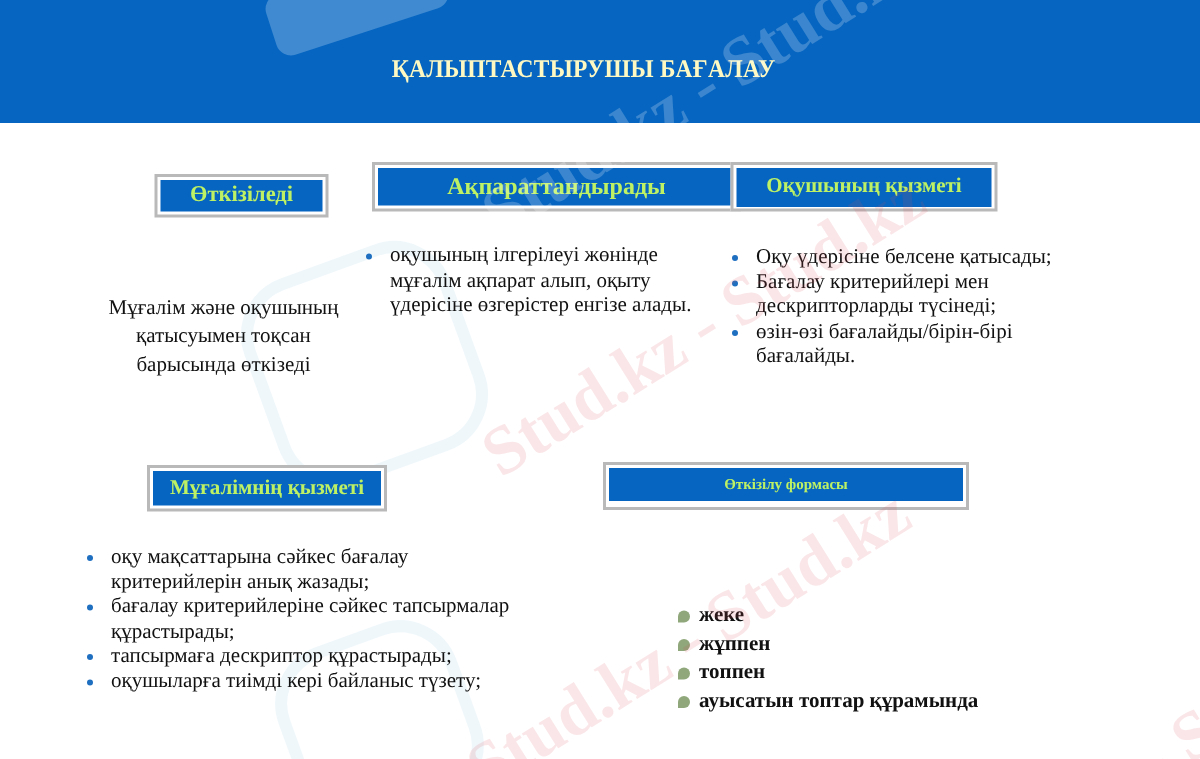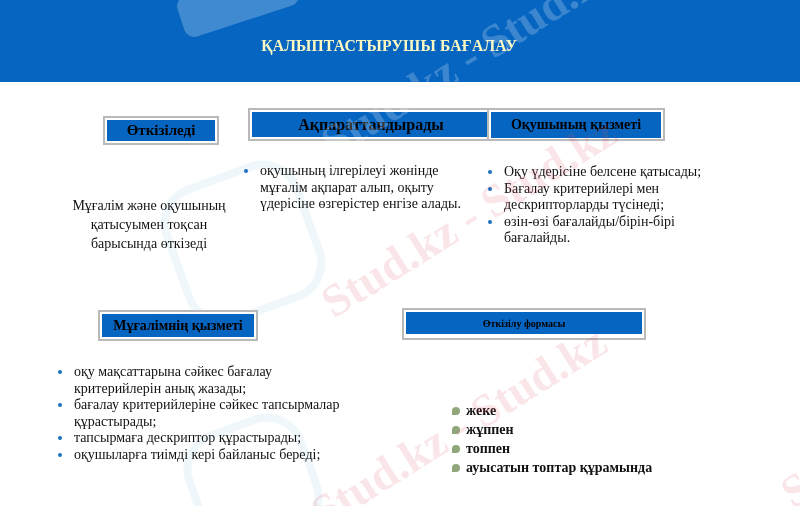--- a/index.html
+++ b/index.html
@@ -22,21 +22,21 @@
   .deco-tab {
     position:absolute; left:178px; top:-20px; width:120px; height:42px;
     background:#4a90d4; border-radius:10px; transform:rotate(-18deg);
     opacity:0.85;
   }
   .label-box {
     position:absolute; box-sizing:border-box;
     border:2px solid #b9b9b9; background:#ffffff; padding:2px;
   }
   .label-inner {
-    width:100%; height:100%; background:#0565c1; color:#000000;
+    width:100%; height:100%; background:#0565c1; color:#bef264;
     font-weight:bold; display:flex; align-items:center; justify-content:center;
     box-sizing:border-box;
   }
   .txt { position:absolute; font-size:14px; line-height:16.5px; }
   .centered { text-align:center; }
   ul.bul { list-style:none; margin:0; padding:0; }
   ul.bul li { position:relative; padding-left:20px; }
   ul.bul li::before {
     content:""; position:absolute; left:4px; top:6px; width:4px; height:4px;
     border-radius:50%; background:#1f6fc0;
@@ -103,21 +103,21 @@
     <li>Бағалау критерийлері мен дескрипторларды түсінеді;</li>
     <li>өзін-өзі бағалайды/бірін-бірі бағалайды.</li>
   </ul>
 </div>
 
 <div class="txt" style="left:54px;top:364px;width:290px;font-family:Liberation Serif, serif;">
   <ul class="bul">
     <li>оқу мақсаттарына сәйкес бағалау критерийлерін анық жазады;</li>
     <li>бағалау критерийлеріне  сәйкес тапсырмалар құрастырады;</li>
     <li>тапсырмаға дескриптор құрастырады;</li>
-    <li>оқушыларға тиімді кері байланыс береді;</li>
+    <li>оқушыларға тиімді кері байланыс түзету;</li>
   </ul>
 </div>
 
 <div class="txt" style="left:434px;top:385px;width:260px;">
   <ul class="leaf">
     <li>жеке</li>
     <li>жұппен</li>
     <li>топпен</li>
     <li>ауысатын топтар құрамында</li>
   </ul>

